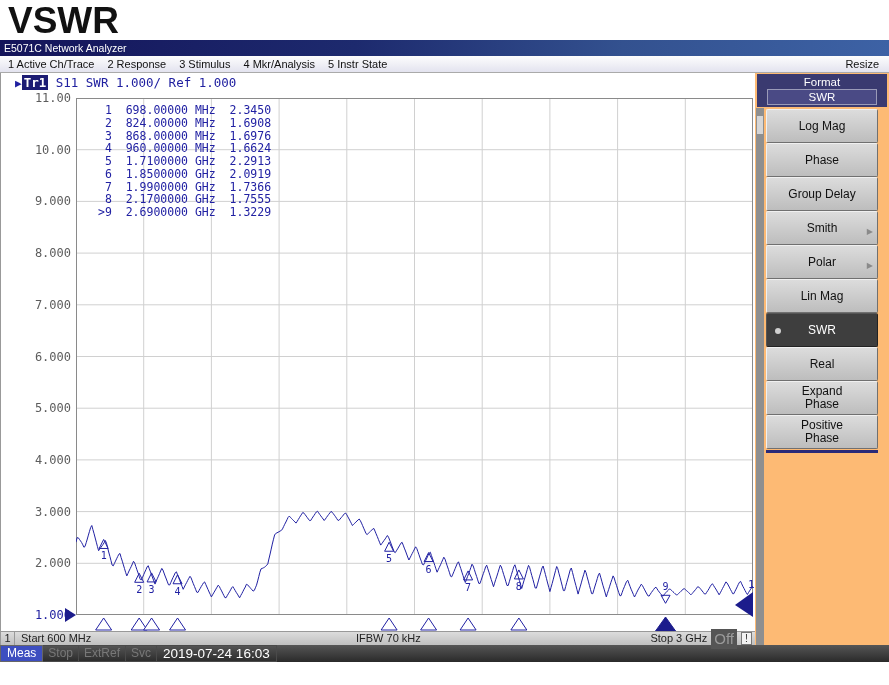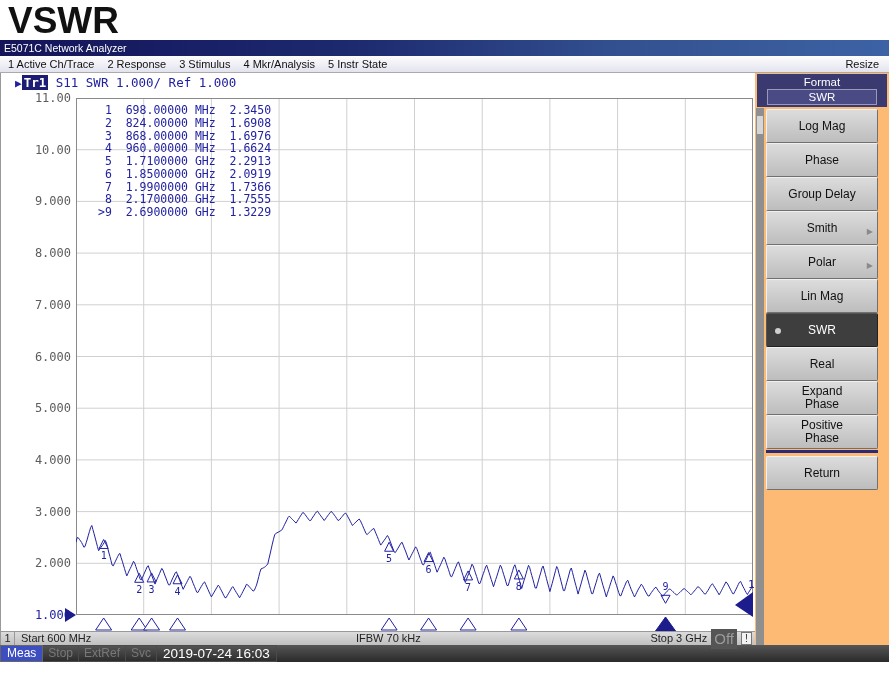--- a/index.html
+++ b/index.html
@@ -186,21 +186,20 @@
             <div class="sbtn">Smith<span class="subarrow">▶</span></div>
             <div class="sbtn">Polar<span class="subarrow">▶</span></div>
             <div class="sbtn">Lin Mag</div>
             <div class="sbtn active">SWR<span class="bullet"></span></div>
             <div class="sbtn">Real</div>
             <div class="sbtn">Expand
 Phase</div>
             <div class="sbtn">Positive
 Phase</div>
             <div class="sb-divider"></div>
-            <div class="sbtn">Return</div>
           </div>
       </div>
     </div>
 
     <div class="taskbar">
       <span class="tb-meas">Meas</span>
       <span class="tb-dim">Stop</span>
       <span class="tb-dim">ExtRef</span>
       <span class="tb-dim">Svc</span>
       <span class="tb-time">2019-07-24 16:03</span>

